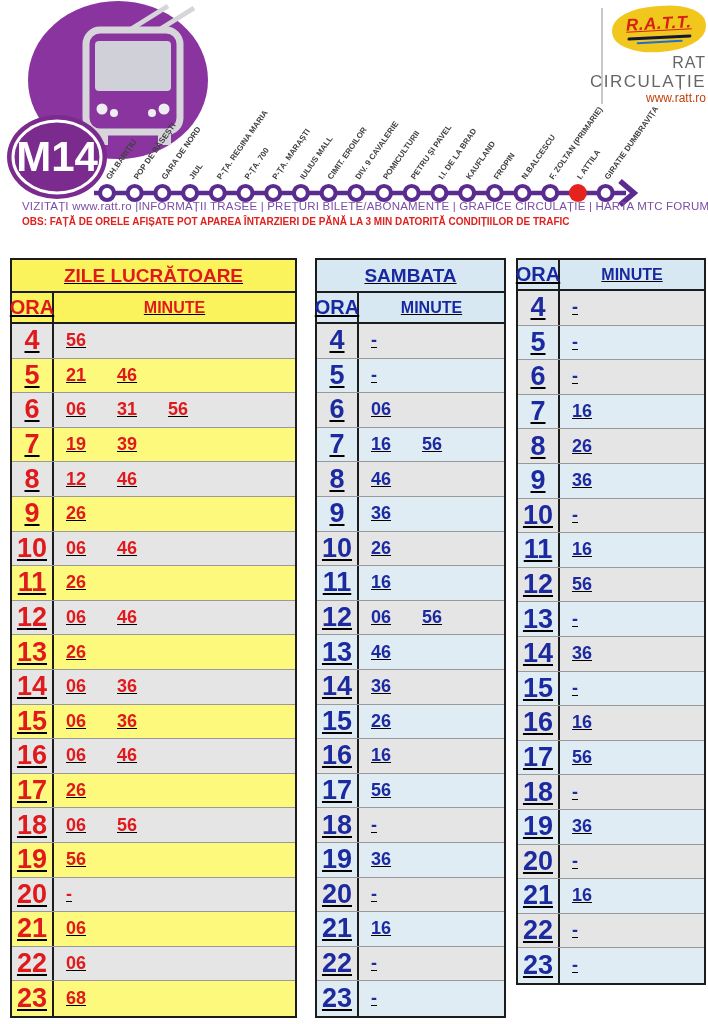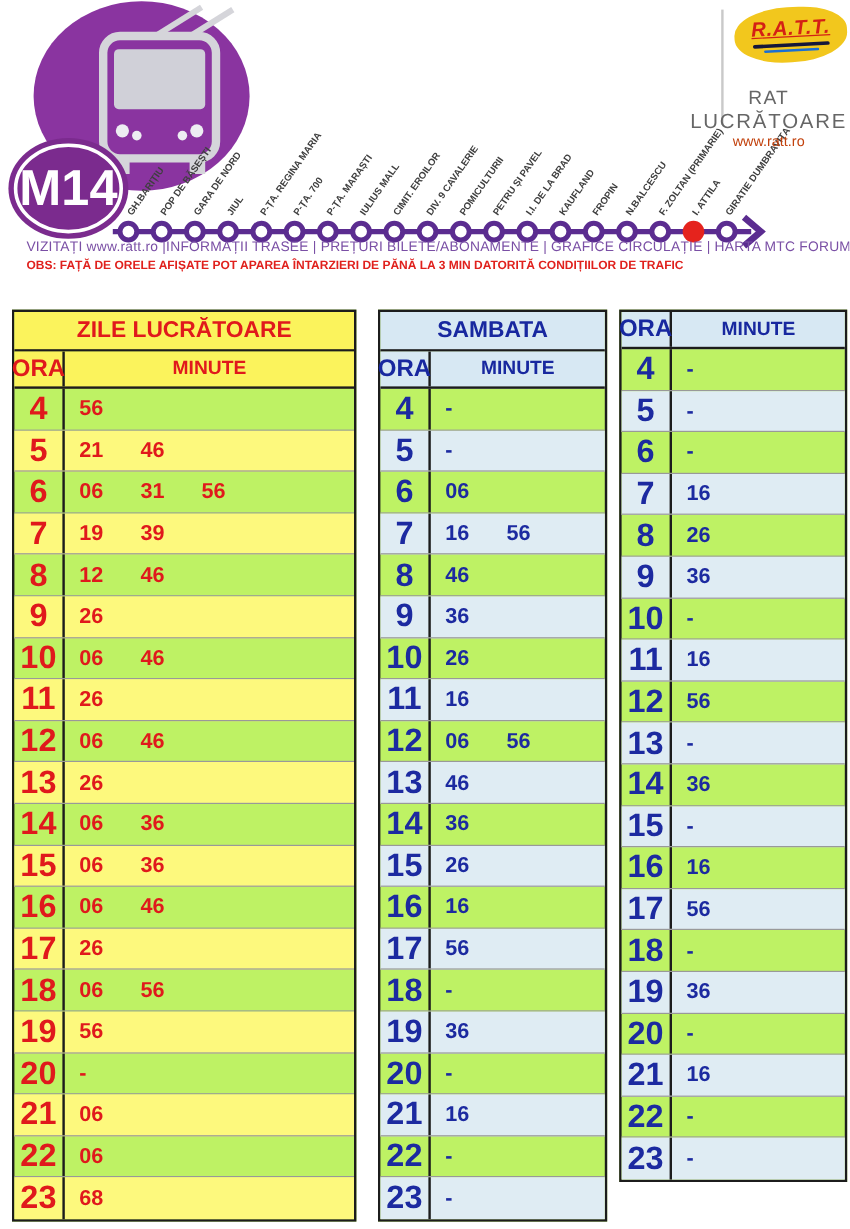--- a/index.html
+++ b/index.html
@@ -19,37 +19,37 @@
     position:absolute; left:612px; top:6px; width:94px; height:46px;
     background:#f2c71d; border-radius:48% 42% 50% 46%; transform:rotate(-3deg);
     display:flex; flex-direction:column; align-items:center; justify-content:center;
   }
   .ratt-logo .ratt-text {
     color:#d42015; font-weight:bold; font-style:italic; font-size:17px;
     text-decoration:underline; letter-spacing:.5px; line-height:1;
   }
   .ratt-logo .swoosh1 { width:64px; height:3px; background:#14173a; margin-top:4px; border-radius:2px; }
   .ratt-logo .swoosh2 { width:46px; height:2px; background:#1a6fd4; margin-top:2px; border-radius:2px; }
-  .brand-block { position:absolute; right:2px; top:54px; text-align:center; color:#666;margin-top:20px; }
+  .brand-block { position:absolute; right:2px; top:54px; text-align:right; color:#666; }
   .brand-line1 { font-size:16px; letter-spacing:1px; line-height:1.1; }
   .brand-line2 { font-size:17px; letter-spacing:1.5px; line-height:1.15; }
   .brand-url  { font-size:12px; color:#c2410c; line-height:1.2; }
   .station-label { font:bold 8px "Liberation Sans", sans-serif; fill:#3f3f3f; }
   .badge-text { font:600 42px "Liberation Sans", sans-serif; fill:#ffffff; }
   
   .links-bar {
     position:absolute; left:22px; top:200px; width:680px;
     font-size:11.5px; color:#7a4fa5; letter-spacing:.2px; white-space:nowrap;
   }
   .obs-line {
     position:absolute; left:22px; top:216px; width:680px;
     font-size:10px; font-weight:bold; color:#e0211d; white-space:nowrap;
   }
   
-  .timetable { position:absolute; top:258px; border:2px solid #1c1c1c; background:#bef264; }
+  .timetable { position:absolute; top:258px; border:2px solid #1c1c1c; background:#e5e5e5;text-decoration:underline; }
   .tt-1 { left:10px;  width:287px; }
   .tt-2 { left:315px; width:191px; }
   .tt-3 { left:516px; width:190px; }
   .tt-title {
     height:33px; display:flex; align-items:center; justify-content:center;
     font-size:19px; font-weight:bold; border-bottom:2px solid #1c1c1c;
   }
   .tt-head { display:flex; height:31px; border-bottom:2px solid #1c1c1c; }
   .tt-head .h-ora {
     width:42px; display:flex; align-items:center; justify-content:center;
@@ -148,21 +148,21 @@
 
 
   <div class="brand-divider"></div>
   <div class="ratt-logo">
     <span class="ratt-text">R.A.T.T.</span>
     <span class="swoosh1"></span>
     <span class="swoosh2"></span>
   </div>
   <div class="brand-block">
     <div class="brand-line1">RAT</div>
-    <div class="brand-line2">LUCRĂTOARE</div>
+    <div class="brand-line2">CIRCULAȚIE</div>
     <div class="brand-url">www.ratt.ro</div>
   </div>
 
   <div class="links-bar">VIZITAȚI www.ratt.ro |INFORMAȚII TRASEE | PREȚURI BILETE/ABONAMENTE | GRAFICE CIRCULAȚIE | HARTA MTC   FORUM  |</div>
   <div class="obs-line">OBS: FAȚĂ DE ORELE AFIȘATE POT APAREA ÎNTARZIERI DE PĂNĂ LA 3 MIN DATORITĂ CONDIȚIILOR DE TRAFIC</div>
 
   <div class="timetable tt-1 theme-yellow">
     <div class="tt-title">ZILE LUCRĂTOARE</div>
     <div class="tt-head">
       <div class="h-ora">ORA</div>

